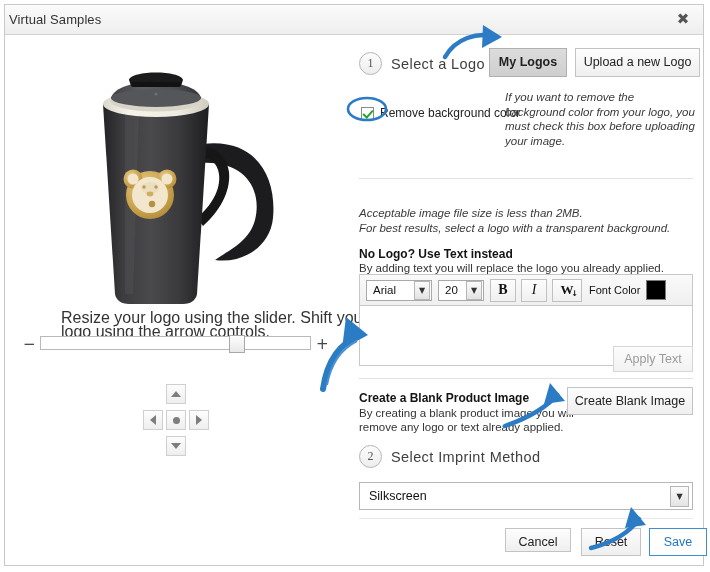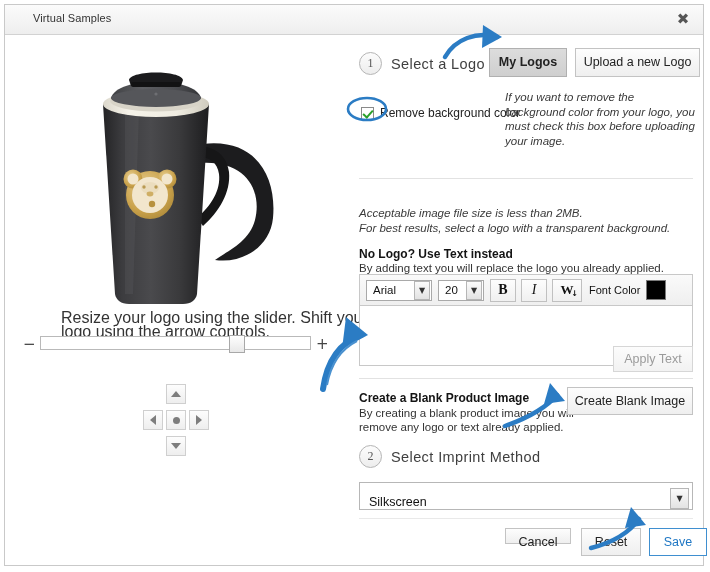--- a/index.html
+++ b/index.html
@@ -13,21 +13,21 @@
     position:absolute;left:4px;top:4px;width:700px;height:562px;
     background:#fff;border:1px solid #c9c9c9;box-sizing:border-box;
   }
   
   .titlebar{
     position:absolute;left:0;top:0;width:100%;height:30px;
     background:linear-gradient(#fbfbfb,#eeeeee);
     border-bottom:1px solid #d2d2d2;box-sizing:border-box;
   }
   .title-text{
-    position:absolute;left:28px;top:7px;font-size:11px;color:#333;
+    position:absolute;left:4px;top:7px;font-size:13px;color:#333;
     font-weight:400;letter-spacing:.1px;
   }
   .close-icon{
     position:absolute;right:11px;top:5px;width:18px;height:18px;
     font-size:15px;color:#555;text-align:center;line-height:18px;cursor:pointer;
     font-family:"DejaVu Sans", sans-serif;
   }
   
   .left-pane{position:absolute;left:0;top:31px;width:340px;height:531px;}
   .mug-wrap{position:absolute;left:0;top:0;width:340px;height:270px;}
@@ -161,26 +161,26 @@
     color:#9b9b9b;background:linear-gradient(#fcfcfc,#f2f2f2);border:1px solid #d6d6d6;
   }
   
   .blank-head{position:absolute;left:14px;top:355px;font-size:12px;font-weight:bold;color:#141414;}
   .blank-sub{position:absolute;left:14px;top:370px;width:215px;font-size:11.5px;color:#333;line-height:14px;}
   .btn-blank{position:absolute;left:222px;top:351px;width:126px;height:28px;line-height:26px;}
   
   .select-big{
     position:absolute;left:14px;top:446px;width:334px;height:28px;
     background:#fff;border:1px solid #b7b7b7;box-sizing:border-box;
-    display:flex;align-items:flex-end;
+    display:flex;align-items:center;
   }
   .select-big .sv{padding-left:9px;flex:1;font-size:12.5px;color:#111;}
   .select-big .select-arrow{width:19px;height:21px;margin-right:3px;}
   
-  .btn-cancel{position:absolute;left:160px;top:492px;width:66px;height:16px;line-height:26px;text-align:center;}
+  .btn-cancel{position:absolute;left:160px;top:492px;width:66px;height:24px;line-height:26px;text-align:center;}
   .btn-reset{position:absolute;left:236px;top:492px;width:60px;height:28px;line-height:26px;}
   .btn-save{
     position:absolute;left:304px;top:492px;width:58px;height:28px;line-height:26px;
     color:#1f77c4;background:#fff;border:1px solid #3f8fd0;
   }
   
   .anno{position:absolute;pointer-events:none;}
   .sep{position:absolute;left:14px;top:142px;width:334px;height:1px;background:#e2e2e2;}
   .sep2{position:absolute;left:14px;top:342px;width:334px;height:1px;background:#e2e2e2;}
   .sep3{position:absolute;left:14px;top:482px;width:334px;height:1px;background:#e9e9e9;}

